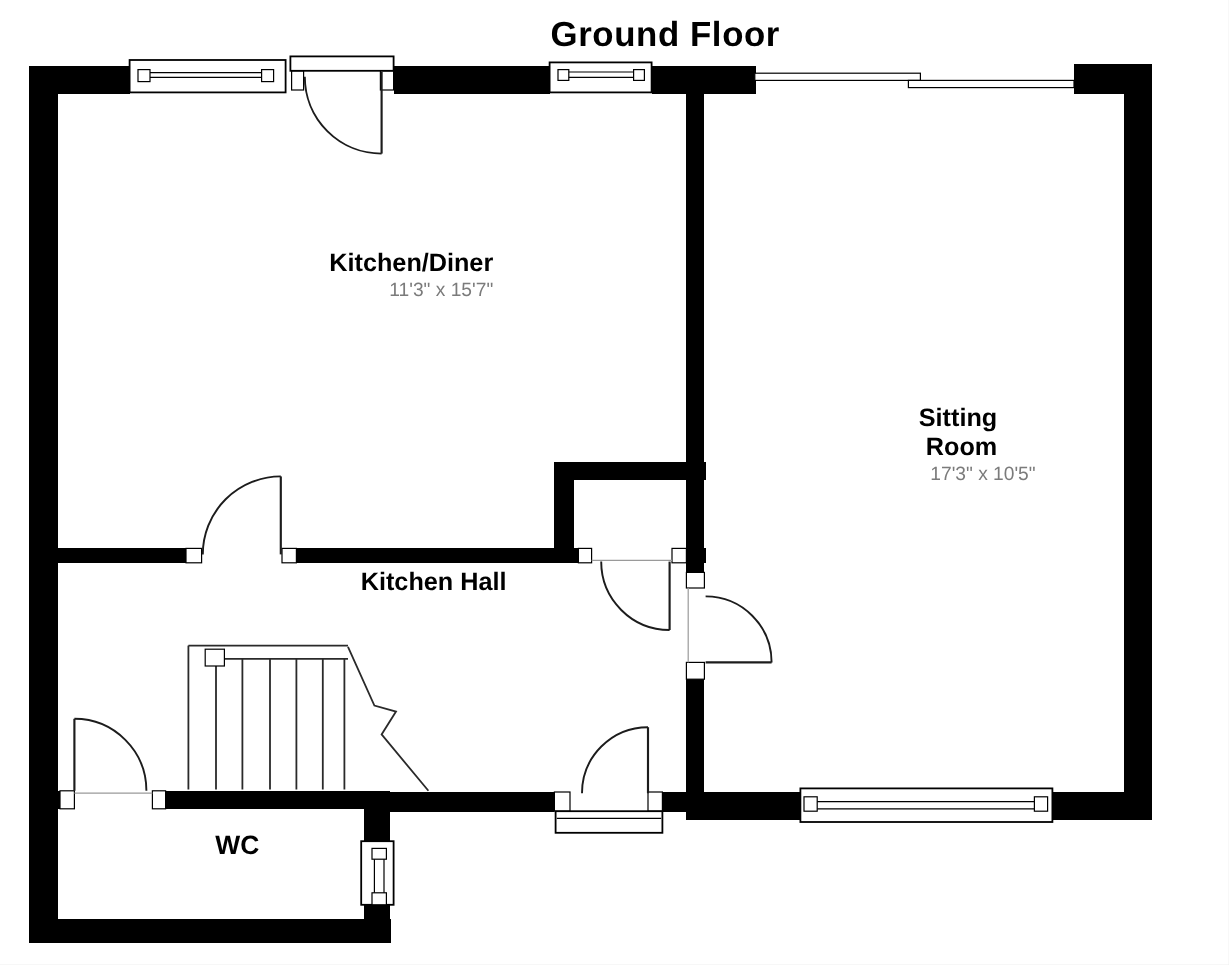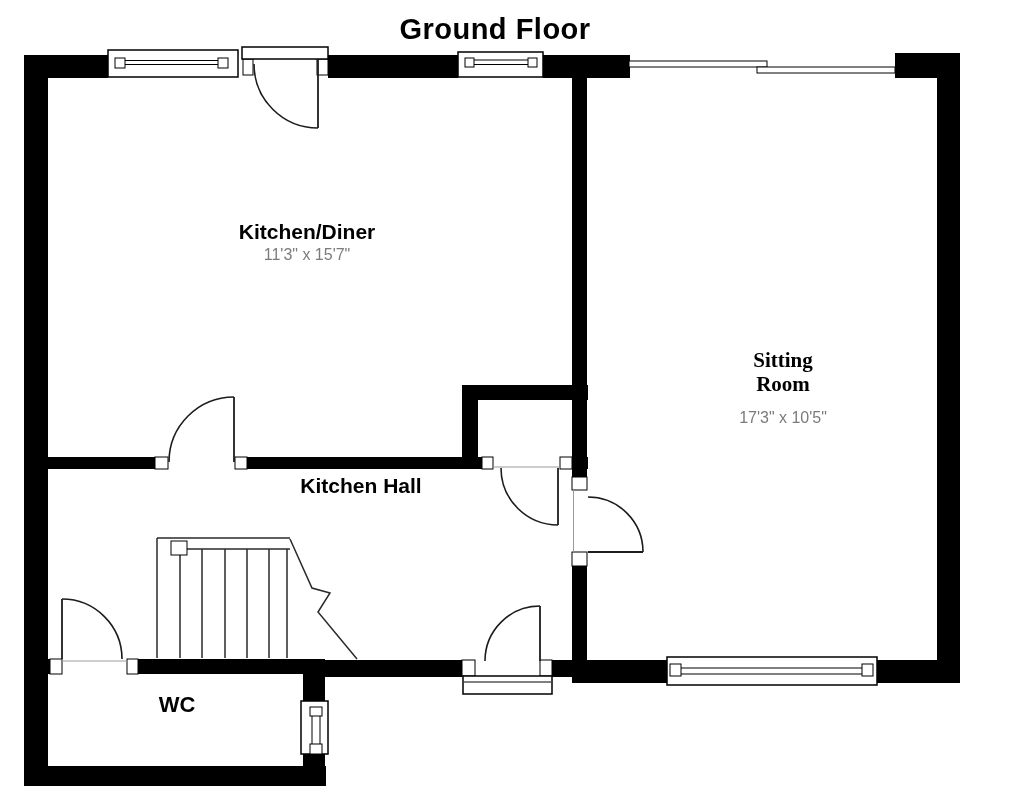--- a/index.html
+++ b/index.html
@@ -17,27 +17,27 @@
   .wframe{fill:#ffffff;stroke:#000000;stroke-width:1.5;}
   .wcap{fill:#ffffff;stroke:#000000;stroke-width:1;}
   .glz{stroke:#000000;stroke-width:1;fill:none;}
   .arc{fill:none;stroke:#1c1c1c;stroke-width:1.6;}
   .leaf{stroke:#1c1c1c;stroke-width:1.8;fill:none;}
   .frame{stroke:#9a9a9a;stroke-width:1;fill:none;}
   .stair{stroke:#2a2a2a;stroke-width:1.5;fill:none;}
   .panel{fill:#ffffff;stroke:#000000;stroke-width:1.5;}
   .rail{fill:#ffffff;stroke:#000000;stroke-width:1;}
 
-  .txt{position:absolute;text-align:center;color:#000;}
+  .txt{position:absolute;text-align:right;color:#000;}
   .plan-title{left:340px;top:13px;width:310px;font-size:29px;font-weight:bold;letter-spacing:.5px;}
   .room-name{font-size:21px;font-weight:bold;line-height:1.14;}
   .room-dims{font-size:16px;color:var(--color-dimension-text,#7b7b7b);margin-top:2px;line-height:1.1;}
-  .lbl-kitchen{left:203px;top:220px;width:208px;}
+  .lbl-kitchen{left:203px;top:208px;width:208px;}
   .lbl-sitting{left:703px;top:337px;width:160px;}
-  .lbl-sitting .room-name{width:96px;margin:12px auto;font-family:Liberation Serif, serif;}
+  .lbl-sitting .room-name{width:96px;margin:0 auto;}
   .lbl-hall{left:300px;top:474px;width:122px;}
   .lbl-wc{left:138px;top:692px;width:78px;font-size:22px;font-weight:bold;}
 </style>
 </head>
 <body>
 
 <div class="canvas">
 
   <svg class="plan-svg" width="1024" height="804" viewBox="0 0 1024 804">
 

